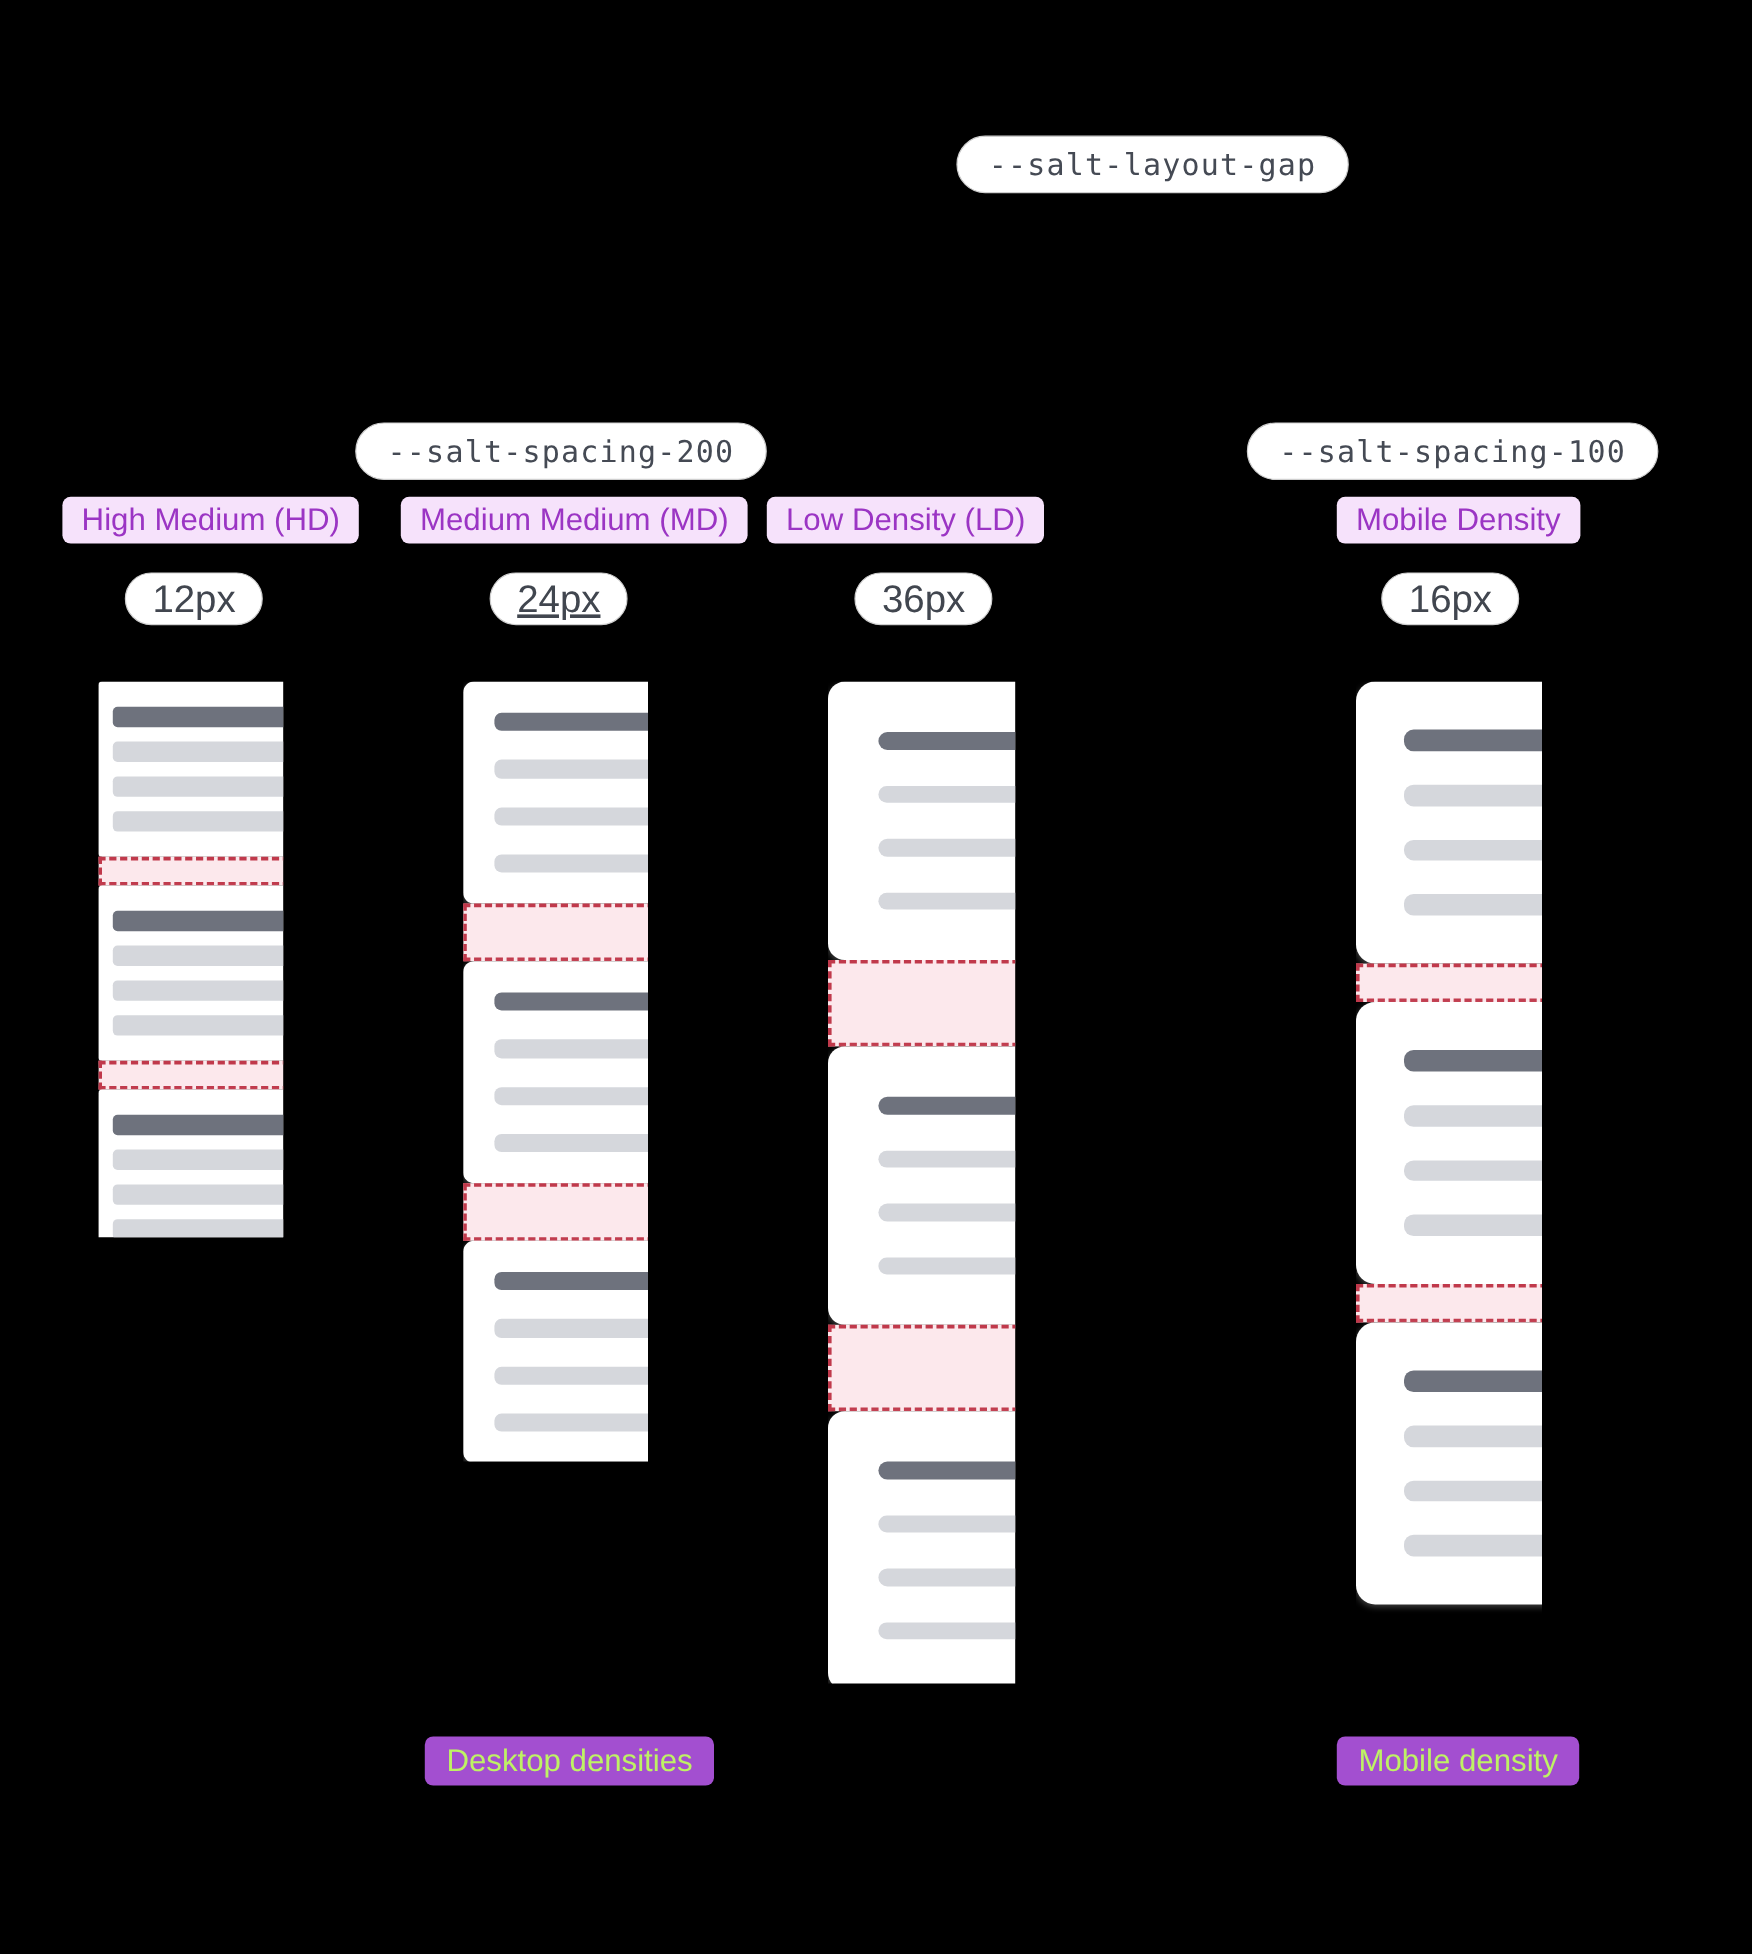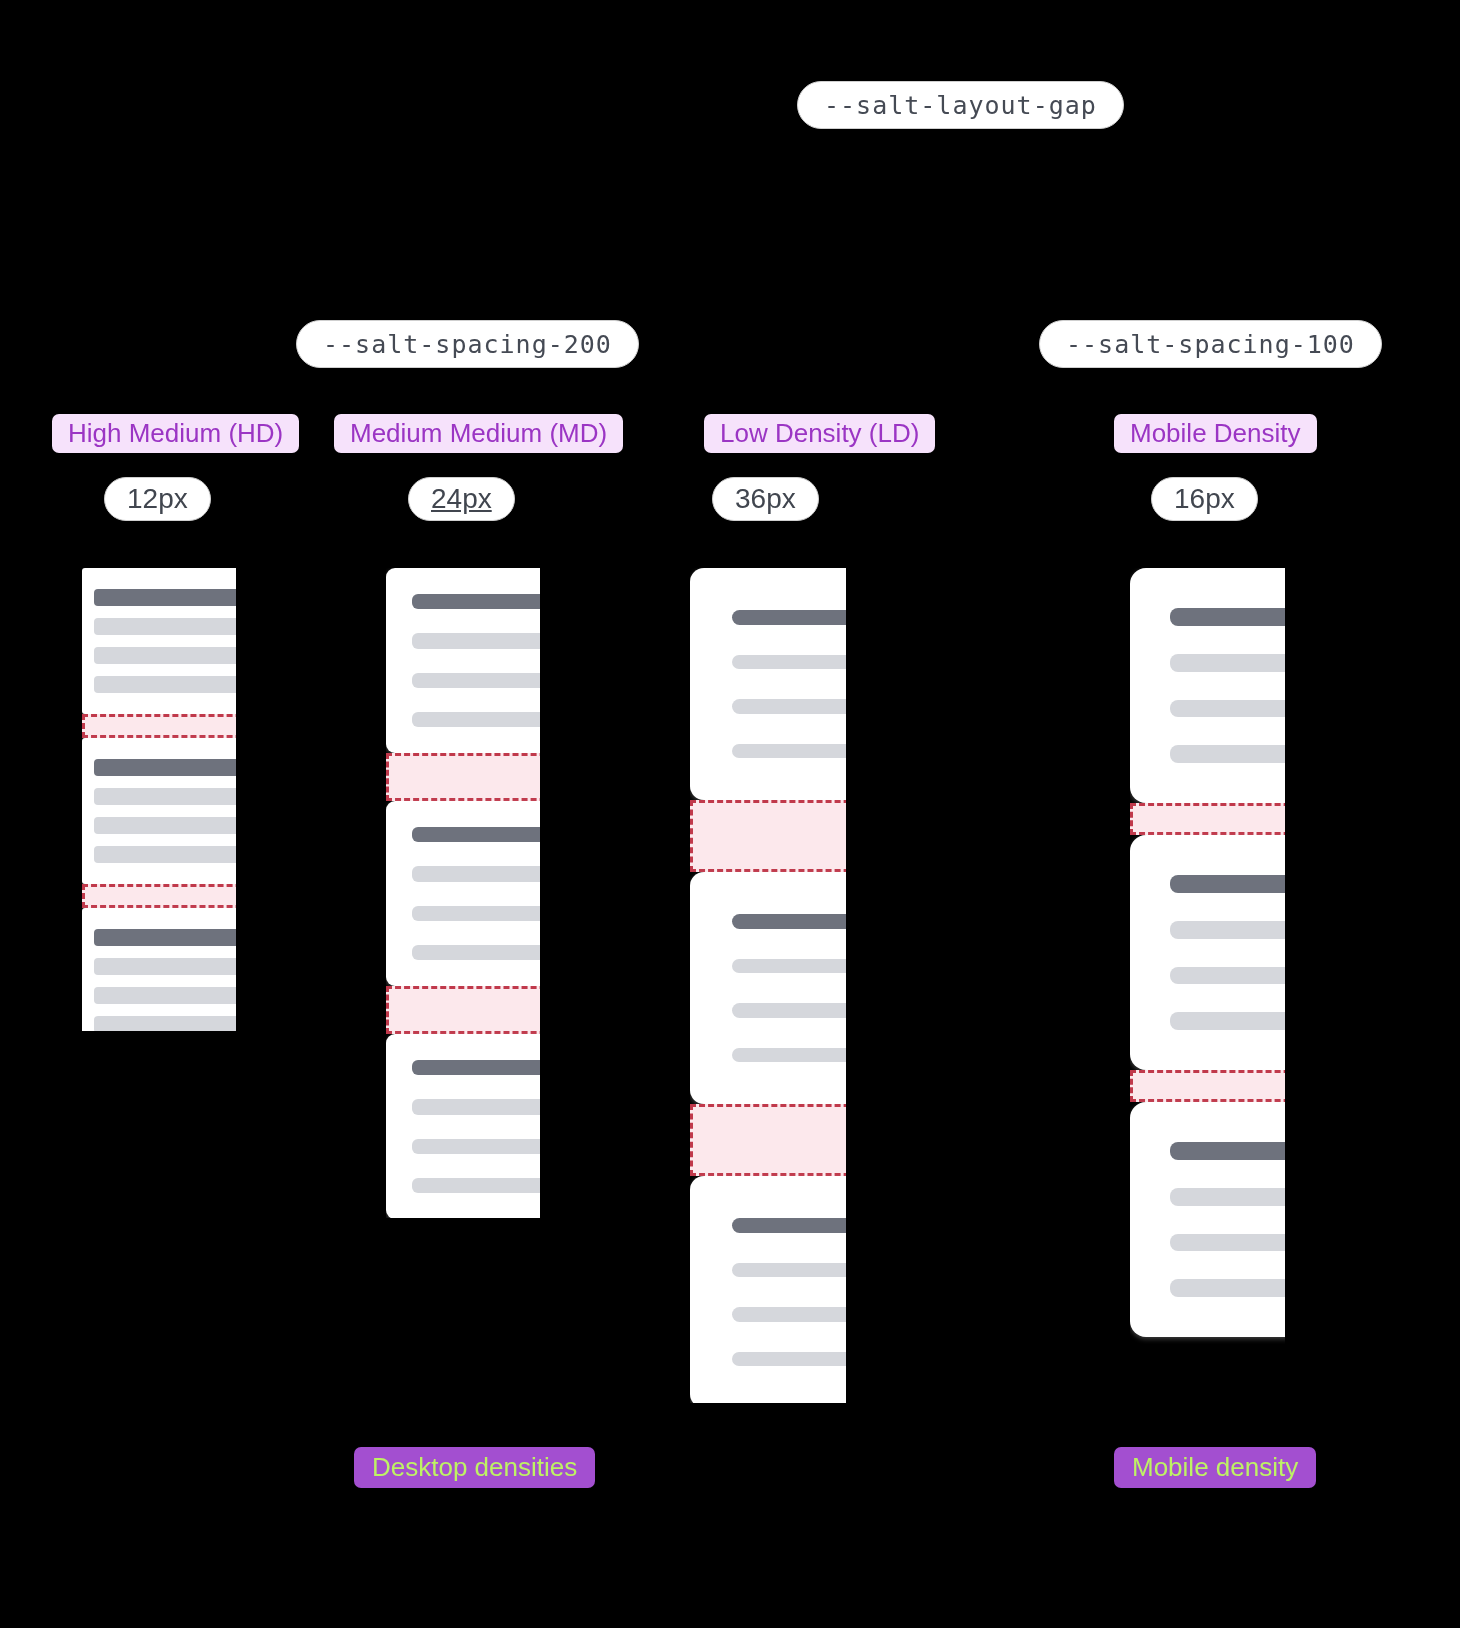--- a/index.html
+++ b/index.html
@@ -26,32 +26,33 @@
     border-radius: 999px;
     color: #454a54;
     font-family: "DejaVu Sans Mono", "Liberation Mono", monospace;
     font-size: 25px;
     letter-spacing: 1px;
     height: 48px;
     padding: 0 26px;
     box-sizing: border-box;
     white-space: nowrap;
     box-shadow: 0 1px 2px rgba(0,0,0,0.35);
+    margin-top: 32px;
   }
 
   .pill-value {
     position: absolute;
     display: inline-flex;
     align-items: center;
     justify-content: center;
     background: #ffffff;
     border: 1px solid #cfcfcf;
     border-radius: 999px;
     color: #41464f;
-    font-size: 28px;
+    font-size: 32px;
     height: 44px;
     padding: 0 22px;
     box-sizing: border-box;
     white-space: nowrap;
     box-shadow: 0 1px 2px rgba(0,0,0,0.35);
   }
 
   .pill-density {
     position: absolute;
     display: inline-flex;
@@ -141,21 +142,21 @@
 <div class="pill-mono" style="left:797px; top:81px;">--salt-layout-gap</div>
 
 <div class="pill-mono" style="left:296px; top:320px;">--salt-spacing-200</div>
 
 <div class="pill-mono" style="left:1039px; top:320px;">--salt-spacing-100</div>
 
 <div class="pill-density" style="left:52px; top:414px;">High Medium (HD)</div>
 
 <div class="pill-density" style="left:334px; top:414px;">Medium Medium (MD)</div>
 
-<div class="pill-density" style="left:704px; top:414px;">Low Density (LD)</div>
+<div class="pill-density" style="left:639px; top:414px;">Low Density (LD)</div>
 
 <div class="pill-density" style="left:1114px; top:414px;">Mobile Density</div>
 
 <div class="pill-value" style="left:104px; top:477px;">12px</div>
 
 <div class="pill-value" style="left:408px; top:477px;text-decoration:underline;">24px</div>
 
 <div class="pill-value" style="left:712px; top:477px;">36px</div>
 
 <div class="pill-value" style="left:1151px; top:477px;">16px</div>

